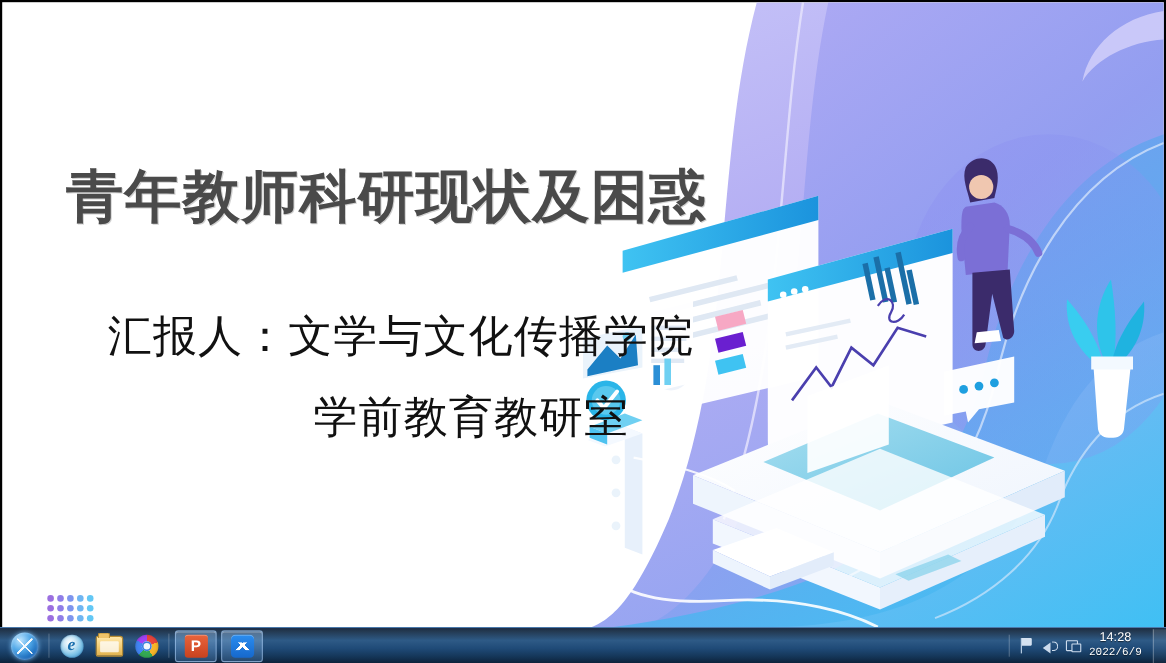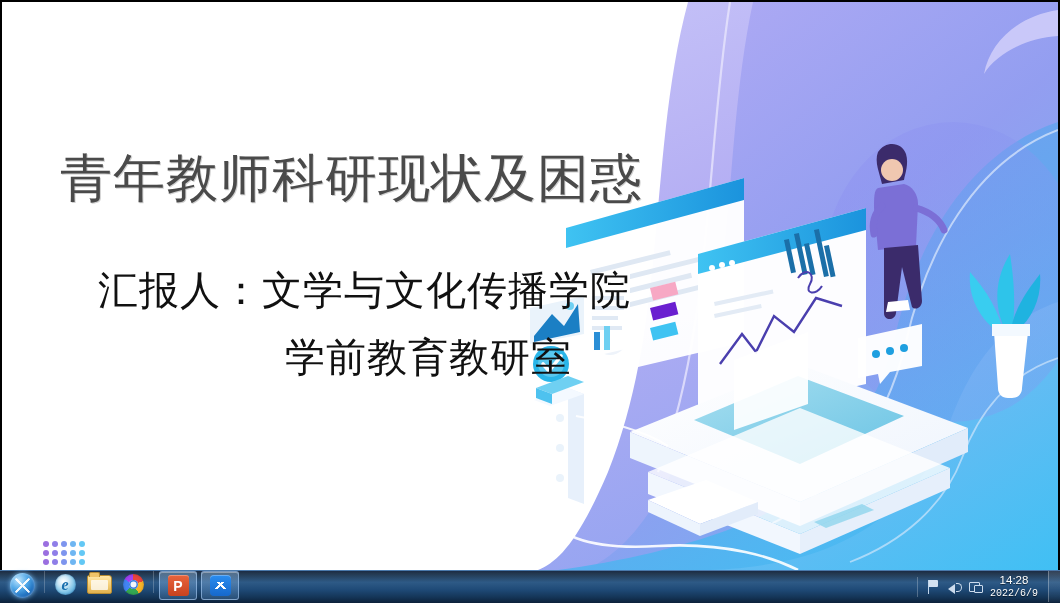--- a/index.html
+++ b/index.html
@@ -52,35 +52,35 @@
     left: 0;
     top: 0;
     width: 700px;
     height: 520px;
   }
   #slide-title {
     position: absolute;
     left: 58px;
     top: 142px;
     font-size: 52px;
-    font-weight: normal;
+    font-weight: bold;
     letter-spacing: 1px;
     color: #4a4a4a;
     white-space: nowrap;
     text-shadow: 1px 1px 0 rgba(120,120,120,0.35);
   }
   .subtitle-line {
     position: absolute;
     font-size: 40px;
     color: #111111;
     white-space: nowrap;
     letter-spacing: 1px;
   }
-  #subtitle-1 { left: 96px;  top: 261px; }
-  #subtitle-2 { left: 283px; top: 328px; }
+  #subtitle-1 { left: 96px;  top: 276px; }
+  #subtitle-2 { left: 283px; top: 350px; }
   #subtitle-3 { left: 370px; top: 402px; }
 
   
   #dot-logo {
     position: absolute;
     left: 41px;
     top: 539px;
     display: grid;
     grid-template-columns: repeat(5, 9px);
     grid-template-rows: repeat(3, 9px);
@@ -98,20 +98,21 @@
     position: absolute;
     left: 0;
     bottom: 0;
     width: 1060px;
     height: 33px;
     background: linear-gradient(to bottom,
         #1b2b44 0%, #23384f 8%, #2e5a86 35%,
         #1f4a77 58%, #143557 82%, #0d2139 100%);
     border-top: 1px solid #4a79ab;
     display: flex;
+    align-items: center;
     box-sizing: border-box;
     margin-top: 28px;
   }
 
   
   #start-orb {
     position: relative;
     width: 38px;
     height: 29px;
     margin-left: 3px;

